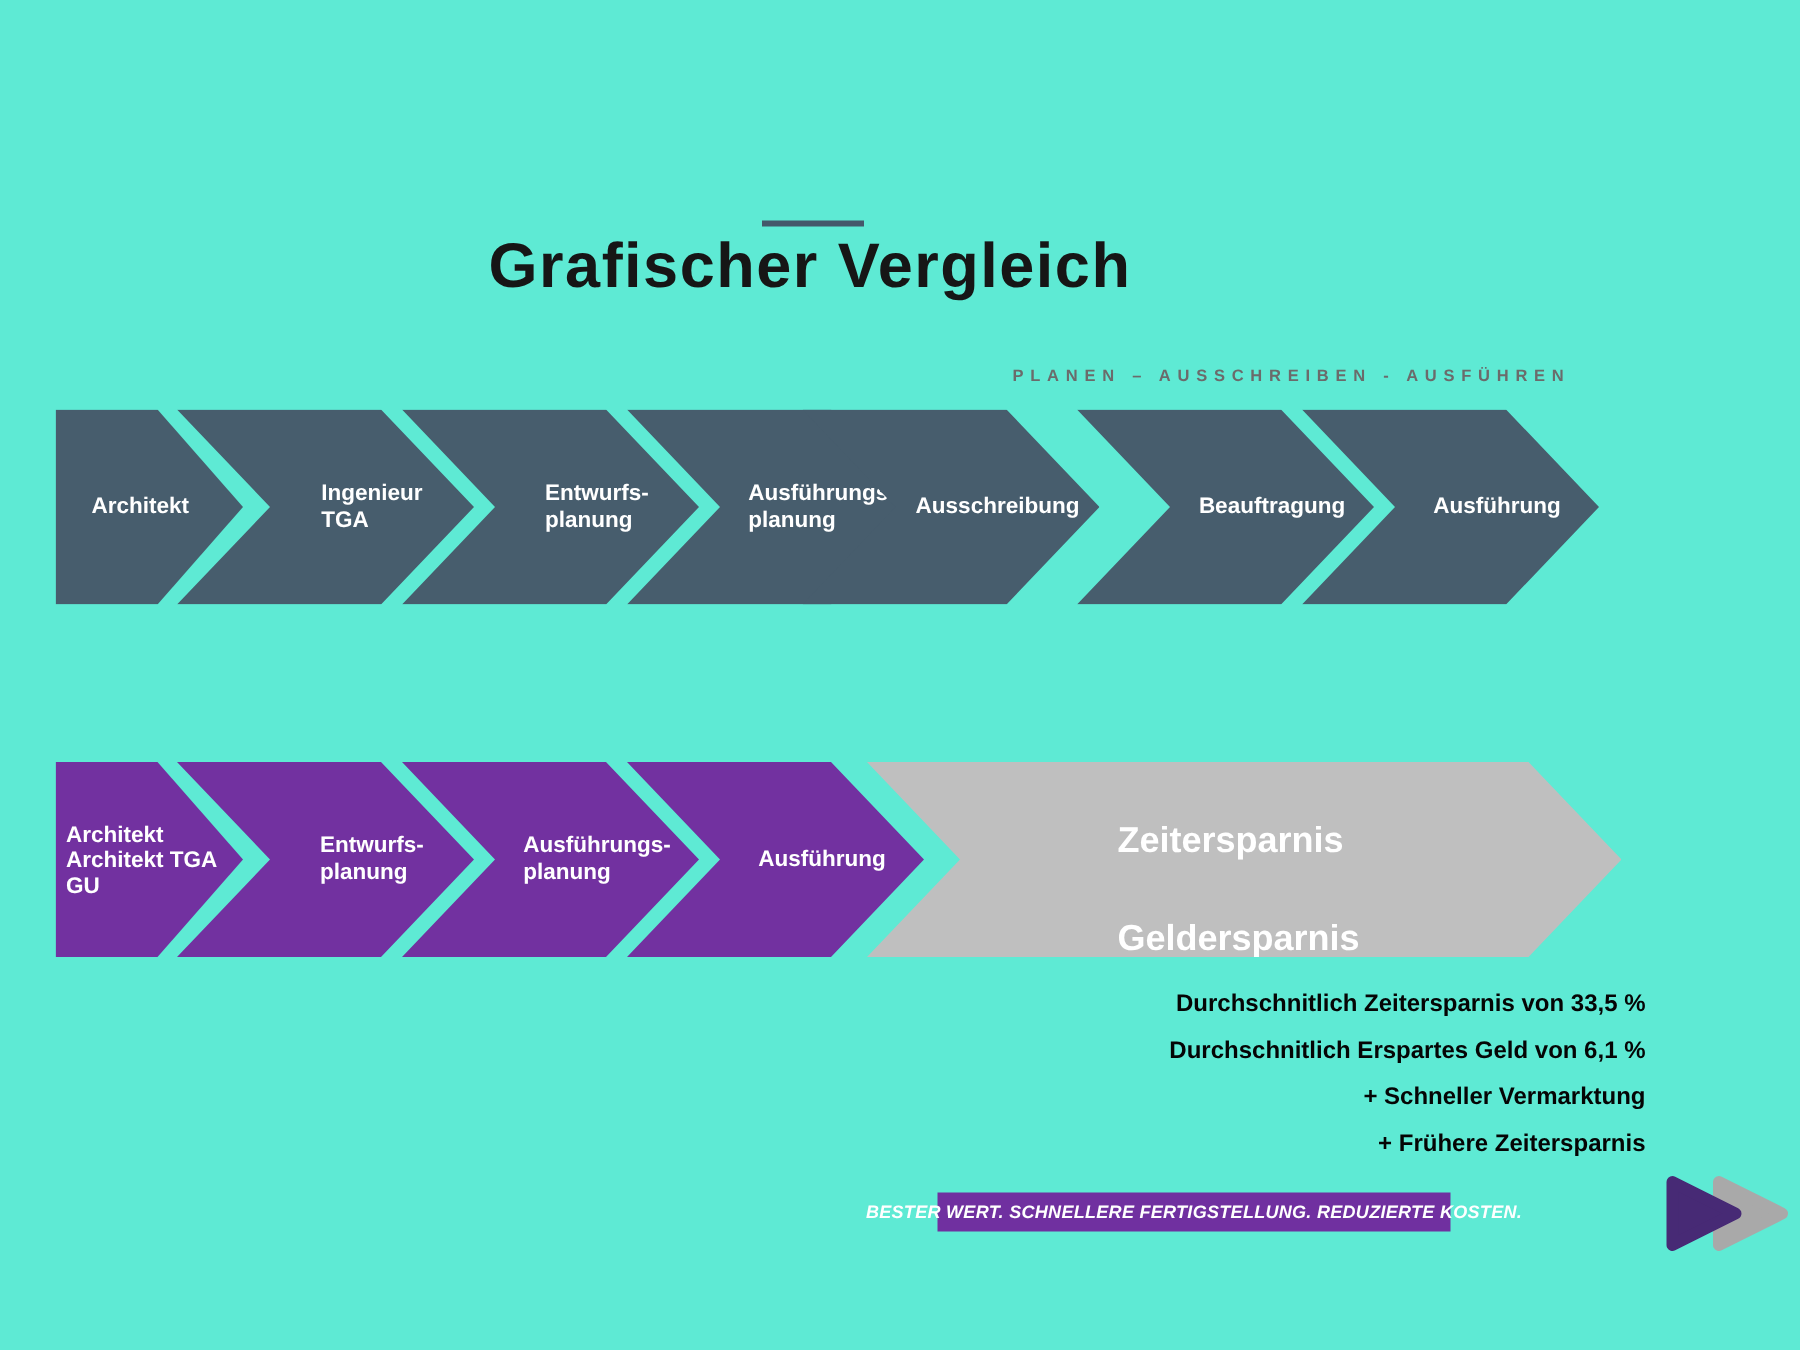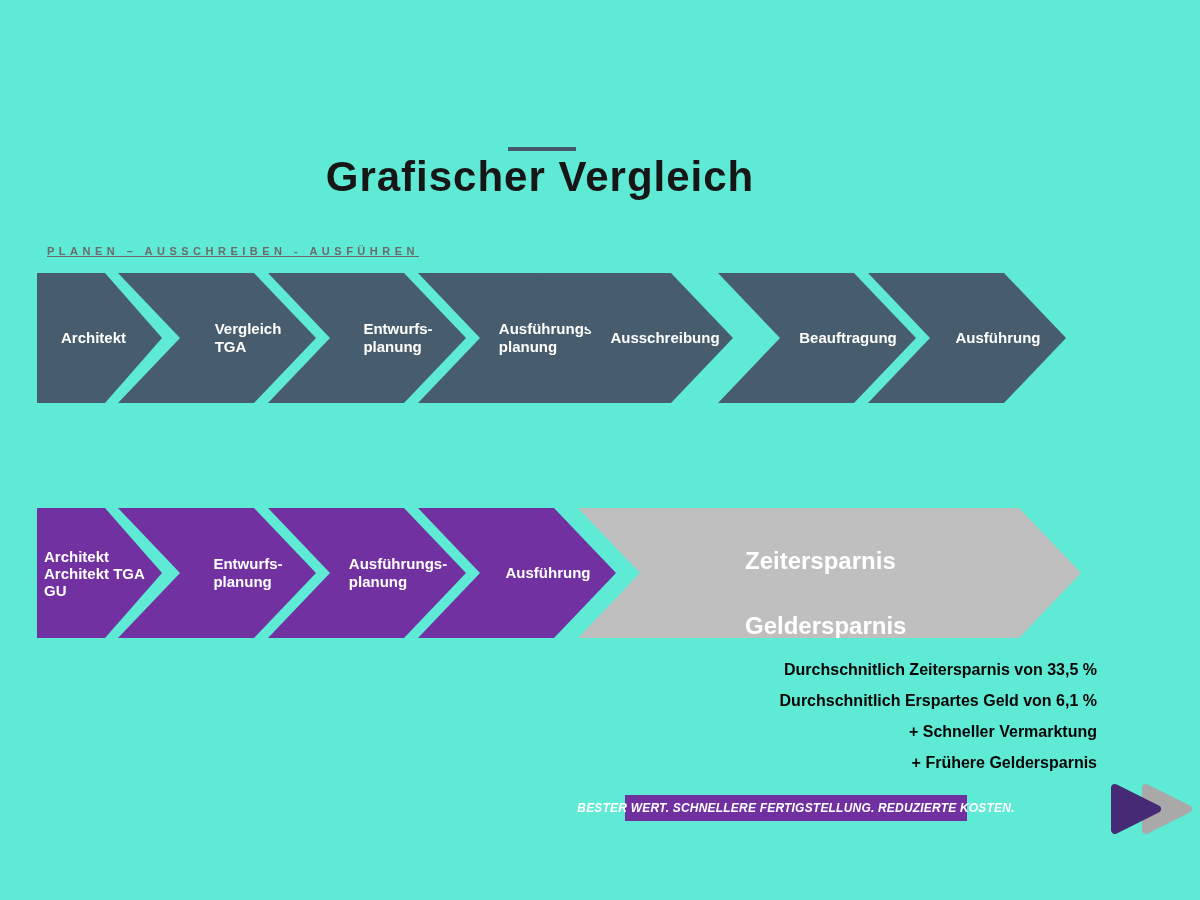--- a/index.html
+++ b/index.html
@@ -6,22 +6,22 @@
   .slide{
     position:relative;width:1200px;height:900px;background:#5eead4;overflow:hidden;
     font-family:"Liberation Sans", sans-serif;
   }
   .accent-line{position:absolute;left:508px;top:147px;width:68px;height:4px;background:#44586A;}
   .page-title{
     position:absolute;left:140px;top:153px;width:800px;text-align:center;
     font-size:42px;font-weight:600;letter-spacing:1px;color:#161616;
   }
   .row-label{
-    position:absolute;text-align:left;font-size:11px;font-weight:bold;
-    letter-spacing:4.5px;color:#6B6B6B;white-space:nowrap;text-decoration:underline;
+    position:absolute;text-align:right;font-size:11px;font-weight:bold;
+    letter-spacing:4.5px;color:#6B6B6B;white-space:nowrap;
   }
   .row-label.top{left:47px;top:245px;width:1000px;}
   .row-label.bottom{left:0px;top:470px;width:1076px;}
   .arrow-row{position:absolute;left:0;width:1200px;height:130px;}
   .arrow-row.top{top:273px;}
   .arrow-row.bottom{top:508px;}
   .arrow{
     position:absolute;top:0;height:130px;display:flex;align-items:center;justify-content:center;
     box-sizing:border-box;
   }
@@ -73,21 +73,21 @@
   <div class="row-label top" style="color: rgb(107, 107, 107);">PLANEN – AUSSCHREIBEN - AUSFÜHREN</div>
 
   <div class="arrow-row top" id="top-arrow-row">
       <div class="arrow arrow-first" style="left: 37px; background: rgb(71, 93, 109);">
         <div class="arrow-label">
           <span>Architekt</span>
         </div>
       </div>
       <div class="arrow arrow-chev" style="left: 118px; background: rgb(71, 93, 109);">
         <div class="arrow-label">
-          <span>Vergleich</span>
+          <span>Ingenieur</span>
           <span>TGA</span>
         </div>
       </div>
       <div class="arrow arrow-chev" style="left: 268px; background: rgb(71, 93, 109);">
         <div class="arrow-label">
           <span>Entwurfs-</span>
           <span>planung</span>
         </div>
       </div>
       <div class="arrow arrow-chev" style="left: 418px; background: rgb(71, 93, 109);">
@@ -144,21 +144,21 @@
         <div class="arrow-label">
           <span>Ausführung</span>
         </div>
       </div>
     </div>
 
   <div class="summary">
     <div>Durchschnitlich Zeitersparnis von 33,5 %</div>
     <div>Durchschnitlich Erspartes Geld von 6,1 %</div>
     <div>+ Schneller Vermarktung</div>
-    <div>+ Frühere Geldersparnis</div>
+    <div>+ Frühere Zeitersparnis</div>
   </div>
 
   <div class="value-banner" id="value-banner" style="background: rgb(112, 48, 160);">BESTER WERT. SCHNELLERE FERTIGSTELLUNG. REDUZIERTE KOSTEN.</div>
 
   <svg class="slide-nav" viewBox="0 0 92 58">
     <path id="play-gray" d="M40 7 L82 28 L40 49 Z" stroke-width="8" stroke-linejoin="round" style="fill: rgb(169, 169, 169); stroke: rgb(169, 169, 169);"></path>
     <path id="play-purple" d="M9 7 L51 28 L9 49 Z" stroke-width="8" stroke-linejoin="round" style="fill: rgb(71, 42, 117); stroke: rgb(71, 42, 117);"></path>
   </svg>
 
 </div>

